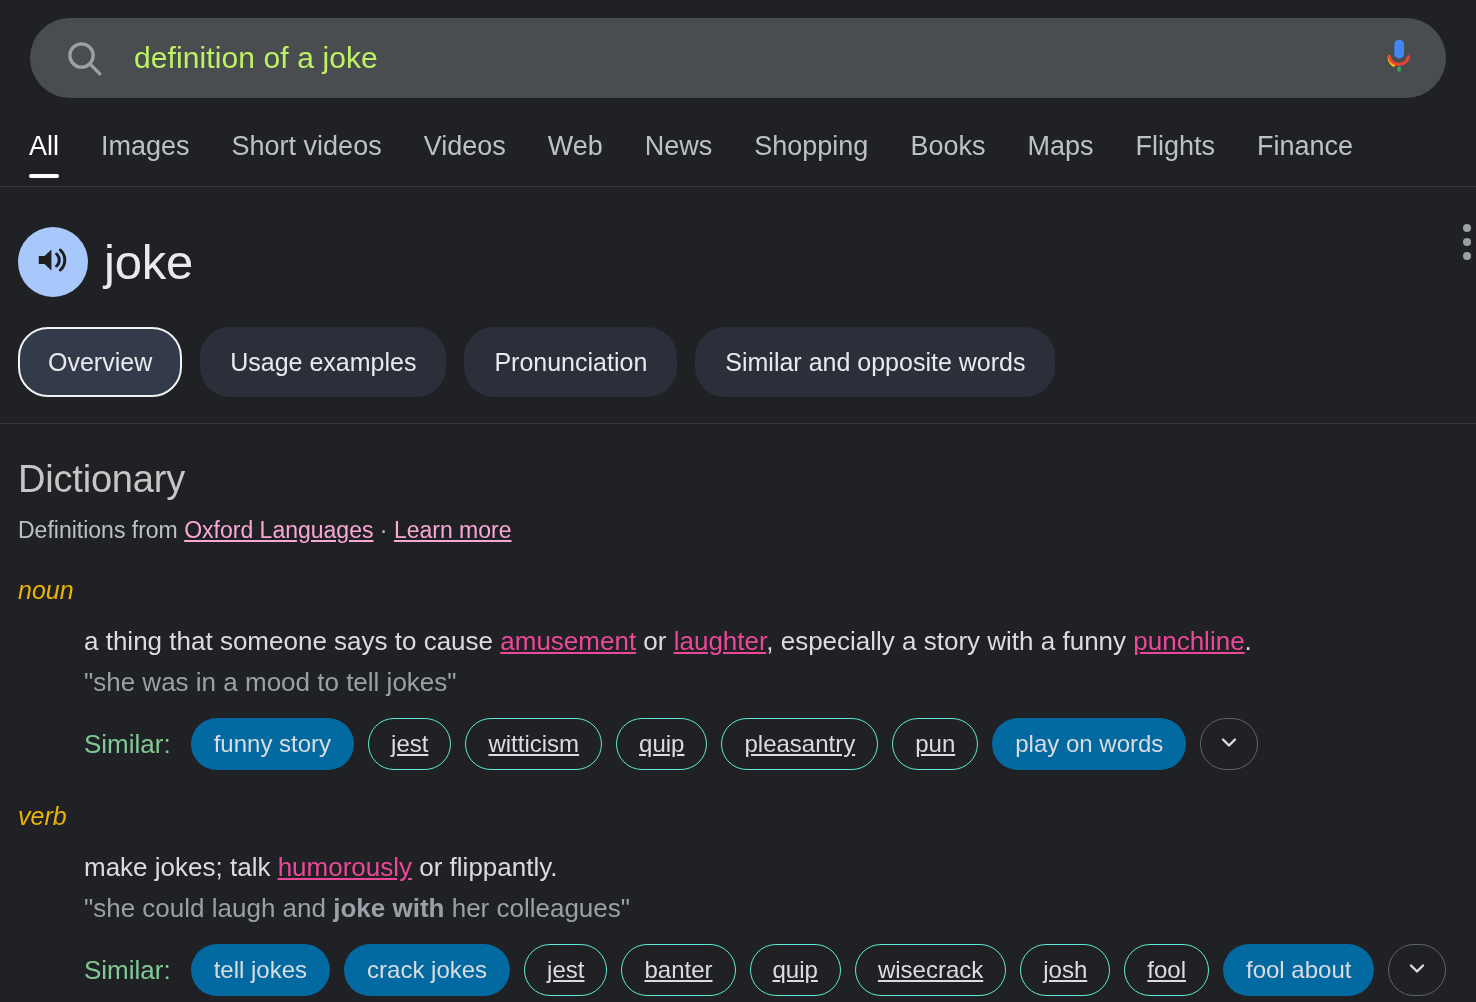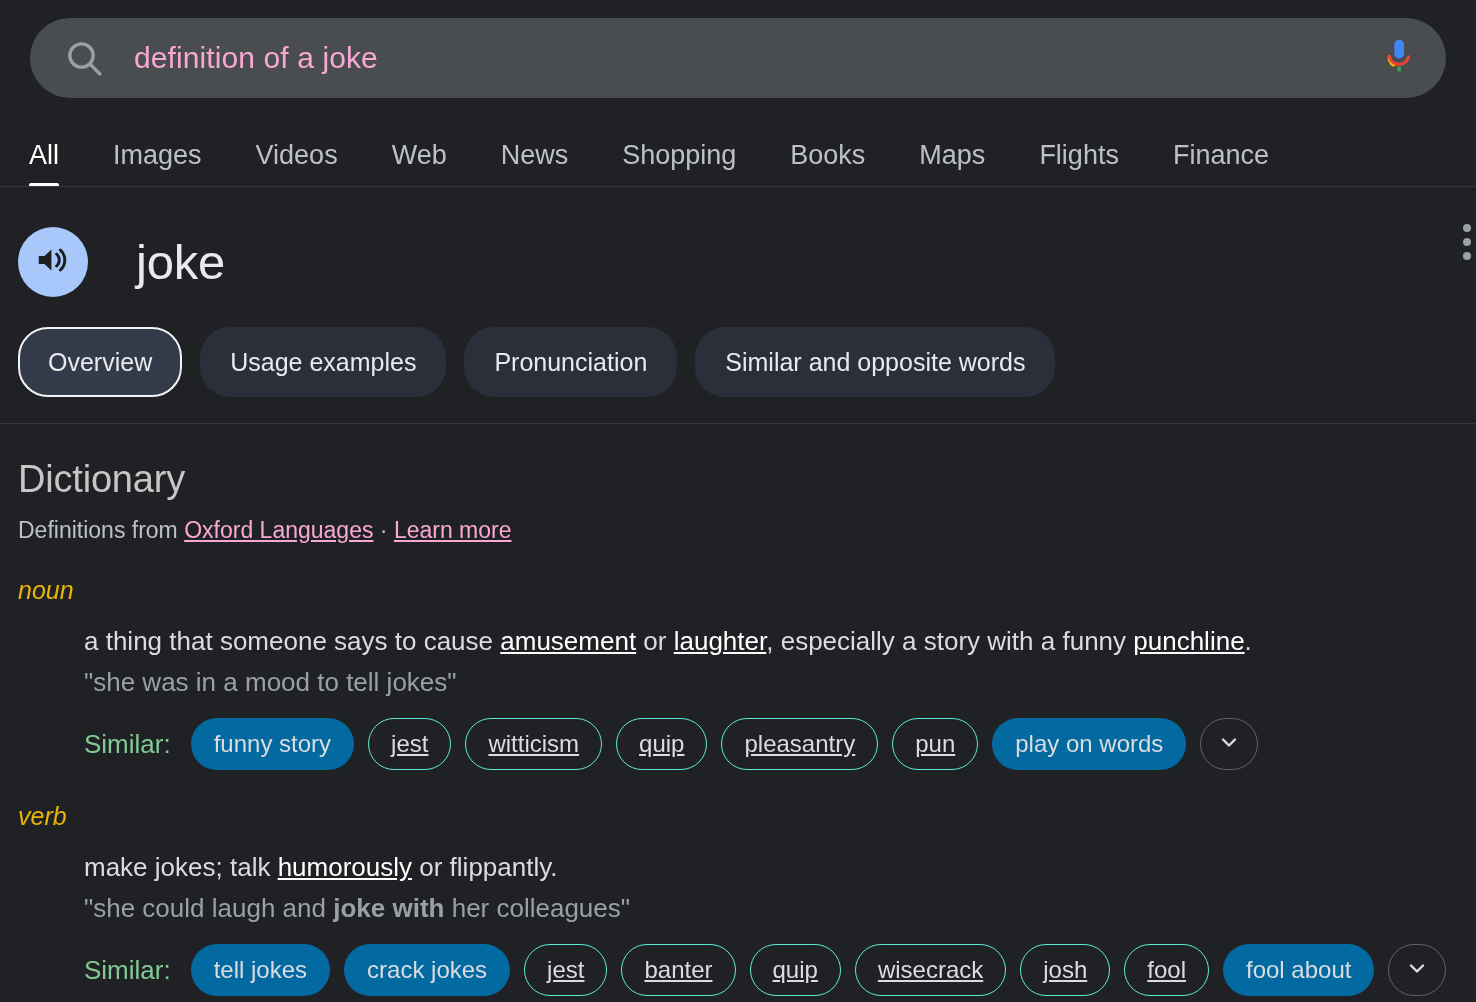--- a/index.html
+++ b/index.html
@@ -33,41 +33,41 @@
     width: 40px; height: 40px;
     flex: 0 0 40px;
     position: relative;
   }
   .search-icon svg { display: block; }
   .search-input {
     flex: 1 1 auto;
     background: transparent;
     border: none;
     outline: none;
-    color: #f9a8d4;
+    color: #bef264;
     font-family: "Liberation Sans", sans-serif;
     font-size: 30px;
     padding-left: 30px;
     letter-spacing: 0.1px;
   }
   .mic-btn {
     width: 42px; height: 42px;
     flex: 0 0 42px;
     display: flex; align-items: center; justify-content: center;
     cursor: pointer;
   }
 
   
   .tabbar {
     margin-top: 26px;
     height: 62px;
     display: flex;
-    align-items: center;
+    align-items: flex-start;
     padding-left: 8px;
-    gap: 12px;
+    gap: 0;
     position: relative;
     overflow: hidden;
     white-space: nowrap;
   }
   .tab {
     font-size: 27px;
     color: #bdc1c6;
     padding: 0 21px;
     line-height: 44px;
     cursor: pointer;
@@ -102,21 +102,21 @@
     width: 70px; height: 70px;
     border-radius: 50%;
     background: #a8c7fa;
     display: flex; align-items: center; justify-content: center;
     flex: 0 0 70px;
     cursor: pointer;
   }
   .word-title {
     font-size: 49px;
     color: #e8eaed;
-    margin-left: 48px;
+    margin-left: 16px;
     letter-spacing: -0.2px;
   }
   .kebab {
     position: absolute;
     right: -4px;
     top: 50%;
     transform: translateY(-50%);
     width: 26px;
     display: flex; flex-direction: column; align-items: center;
     gap: 6px;
@@ -180,21 +180,21 @@
 
   .sense { padding-left: 66px; margin-top: 20px; }
 
   .def-text {
     font-size: 26px;
     color: #dadce0;
     line-height: 1.25;
   }
   .def-text u, .def-text .lnk {
     text-decoration: underline;
-    color: #ffffff;
+    color: #ec4899;
     cursor: pointer;
   }
   .example {
     font-size: 26px;
     color: #9aa0a6;
     margin-top: 8px;
     line-height: 1.25;
   }
   .example b { color: #9aa0a6; font-weight: bold; }
 
@@ -252,20 +252,21 @@
         <path d="M5.2 14.2a7 7 0 0 0 13.6 0" stroke="#ea4335" stroke-width="2.3" fill="none" stroke-linecap="round"></path>
         <rect x="10.9" y="21.2" width="2.4" height="3.4" fill="#34a853"></rect>
       </svg>
     </span>
   </div>
 </div>
 
 <div class="tabbar">
   <div class="tab active"><span>All</span></div>
   <div class="tab"><span>Images</span></div>
+  <div class="tab"><span>Short videos</span></div>
   <div class="tab"><span>Videos</span></div>
   <div class="tab"><span>Web</span></div>
   <div class="tab"><span>News</span></div>
   <div class="tab"><span>Shopping</span></div>
   <div class="tab"><span>Books</span></div>
   <div class="tab"><span>Maps</span></div>
   <div class="tab"><span>Flights</span></div>
   <div class="tab"><span>Finance</span></div>
 </div>
 <div class="divider"></div>

